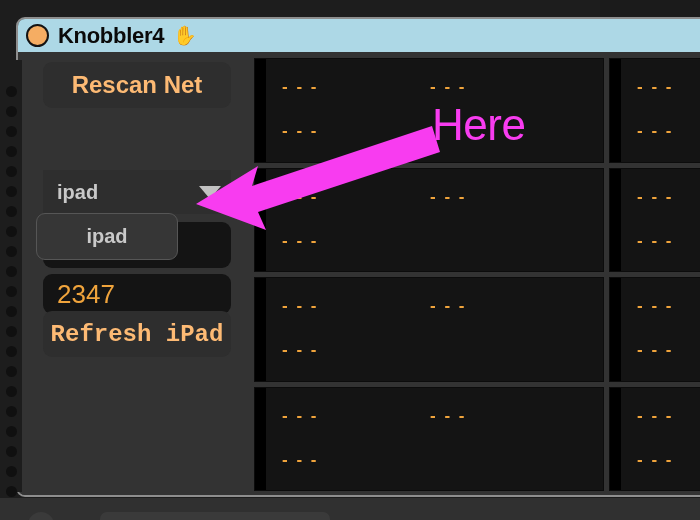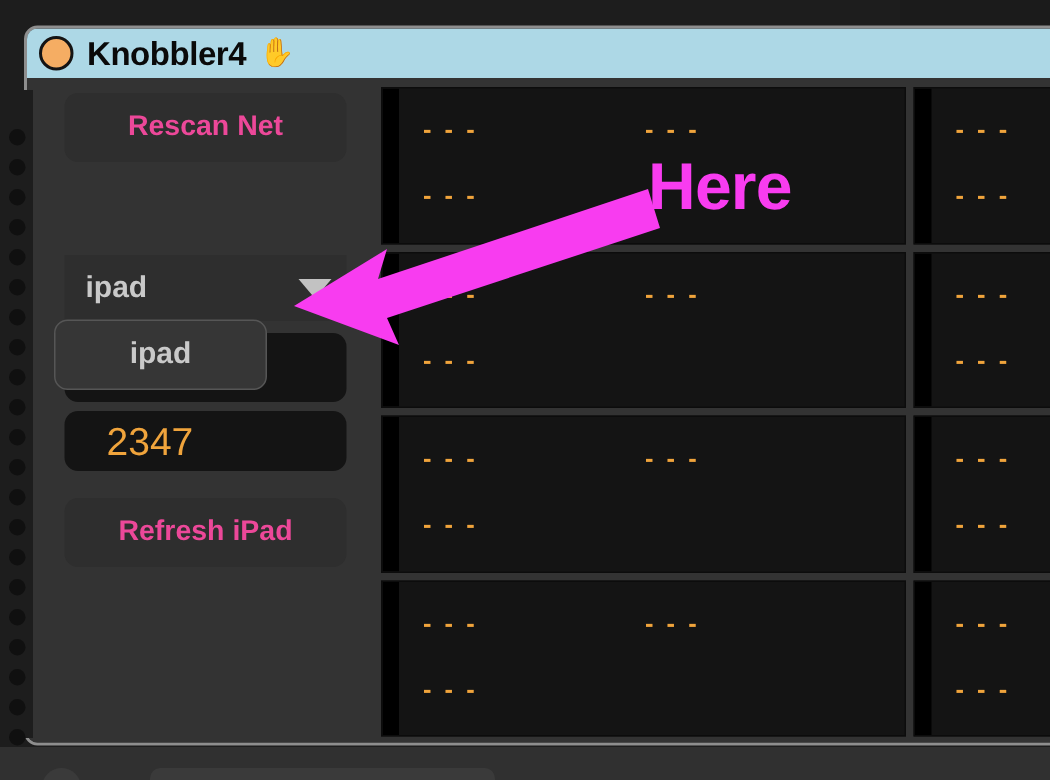--- a/index.html
+++ b/index.html
@@ -129,27 +129,27 @@
   .ctl-btn {
     position: absolute;
     left: 25px;
     width: 188px;
     height: 46px;
     background: #2e2e2e;
     border-radius: 9px;
     display: flex;
     align-items: center;
     justify-content: center;
-    color: #ec4899;
-    font-size: 19px;
+    color: #fdba74;
+    font-size: 24px;
     font-weight: bold;
   }
 
   .btn-rescan  { top: 10px; }
-  .btn-refresh { top: 280px; }
+  .btn-refresh { top: 259px; font-family: Liberation Mono, monospace; }
   .btn-help    { top: 375px; }
 
   .dropdown {
     position: absolute;
     left: 25px; top: 118px;
     width: 188px; height: 44px;
     background: #2e2e2e;
     display: flex;
     align-items: center;
     padding: 0 8px 0 14px;
@@ -184,21 +184,21 @@
   }
 
   .num-field {
     position: absolute;
     left: 25px; top: 222px;
     width: 188px; height: 40px;
     background: #141414;
     border-radius: 9px;
     display: flex;
     align-items: center;
-    padding-left: 28px;
+    padding-left: 14px;
     color: #f0a43c;
     font-size: 26px;
   }
 
   
   .dd-popup {
     position: absolute;
     left: 18px; top: 161px;
     width: 142px; height: 47px;
     background: #363636;
@@ -258,21 +258,21 @@
     inset: 0;
     pointer-events: none;
     z-index: 8;
   }
   .annot svg { position: absolute; left: 0; top: 0; }
   .here-label {
     position: absolute;
     left: 432px; top: 100px;
     color: #f83cf0;
     font-size: 44px;
-    font-weight: bold;
+    font-weight: normal;
     letter-spacing: -0.5px;
   }
 </style>
 </head>
 <body>
 
 <div id="root">
 
   <div class="backdrop"></div>
 

